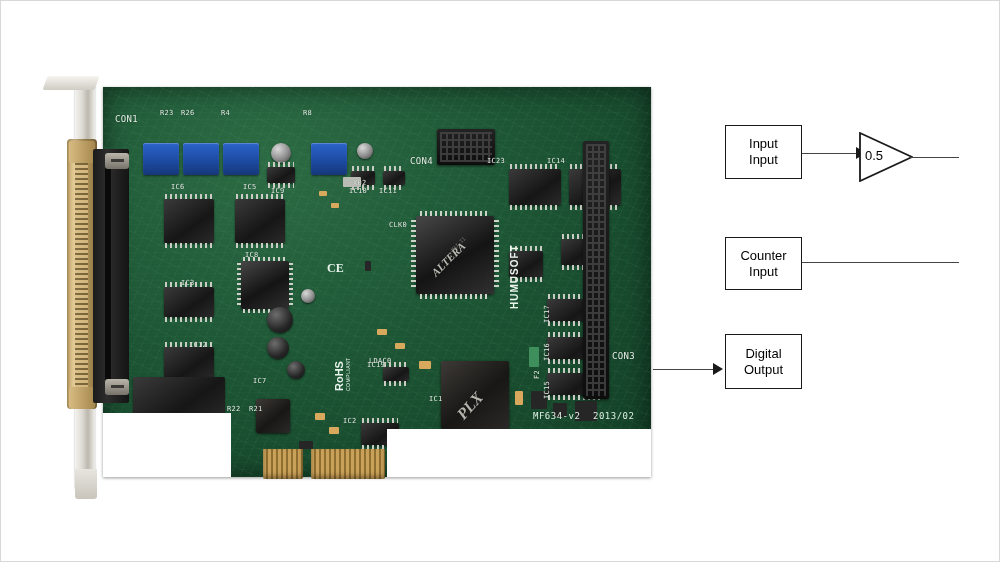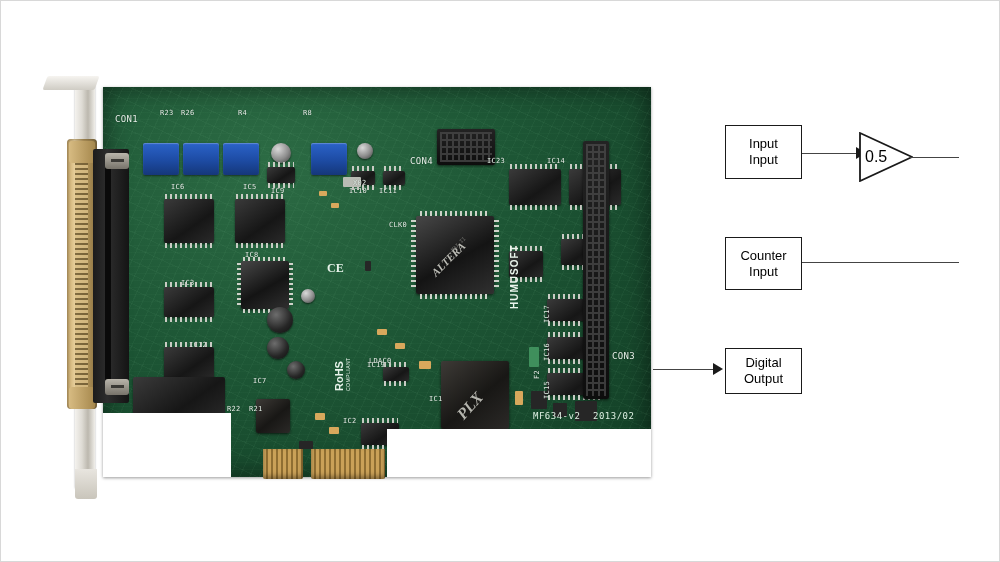--- a/index.html
+++ b/index.html
@@ -366,21 +366,21 @@
     width: 0; height: 0;
     border-top: 6px solid transparent;
     border-bottom: 6px solid transparent;
     border-left: 10px solid #1a1a1a;
   }
   .gain {
     position: absolute;
   }
   .gain-label {
     position: absolute;
-    font-size: 16px;
+    font-size: 13px;
     color: #000;
   }
 </style>
 </head>
 <body>
 
 <div id="page">
 
   <div class="photo">
 
@@ -484,21 +484,21 @@
     <div class="smd dark" style="left:500px;top:330px;width:16px;height:18px;"></div>
     <div class="smd dark" style="left:522px;top:342px;width:14px;height:14px;"></div>
     <div class="smd dark" style="left:544px;top:340px;width:22px;height:20px;"></div>
 
     <div class="silk big" style="left:84px;top:53px;">CON1</div>
     <div class="silk big" style="left:379px;top:95px;">CON4</div>
     <div class="silk big" style="left:581px;top:290px;">CON3</div>
 
     <div class="silk" style="left:113px;top:48px;margin-left:16px;">R23</div>
     <div class="silk" style="left:150px;top:48px;">R26</div>
-    <div class="silk" style="left:190px;top:48px;margin-left:17px;">R4</div>
+    <div class="silk" style="left:190px;top:48px;">R4</div>
     <div class="silk" style="left:272px;top:48px;">R8</div>
     <div class="silk" style="left:140px;top:122px;">IC6</div>
     <div class="silk" style="left:212px;top:122px;">IC5</div>
     <div class="silk" style="left:240px;top:126px;">IC9</div>
     <div class="silk" style="left:318px;top:126px;">IC10</div>
     <div class="silk" style="left:348px;top:126px;">IC11</div>
     <div class="silk" style="left:322px;top:118px;">X02</div>
     <div class="silk" style="left:456px;top:96px;">IC23</div>
     <div class="silk" style="left:516px;top:96px;">IC14</div>
     <div class="silk" style="left:214px;top:190px;">IC8</div>
@@ -551,20 +551,20 @@
   <div class="gain-label" style="left:864px;top:147px;">0.5</div>
 
   <div class="wire" style="left:908px;top:156px;width:50px;"></div>
 
   <div class="blk" style="left:724px;top:236px;width:77px;height:53px;">
     <span>Counter</span>
     <span>Input</span>
   </div>
   <div class="wire" style="left:801px;top:261px;width:157px;"></div>
 
-  <div class="blk" style="left:724px;top:347px;width:77px;height:46px;">
+  <div class="blk" style="left:724px;top:333px;width:77px;height:55px;">
     <span>Digital</span>
     <span>Output</span>
   </div>
   <div class="wire" style="left:652px;top:368px;width:62px;"></div>
   <div class="arrowhead" style="left:712px;top:362px;"></div>
 
 </div>
 
 </body></html>

